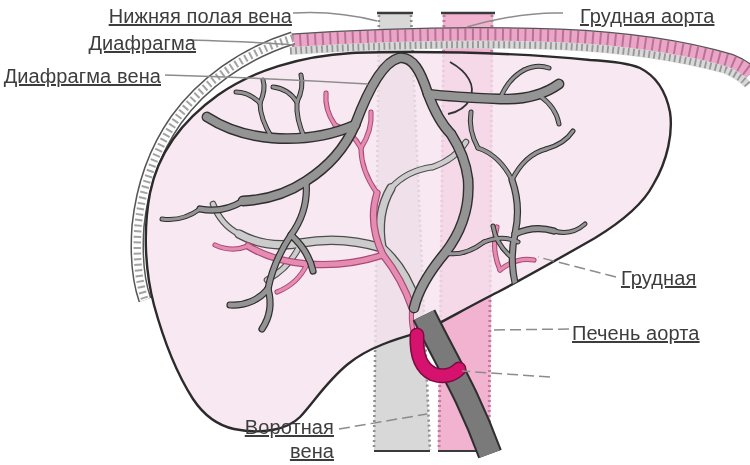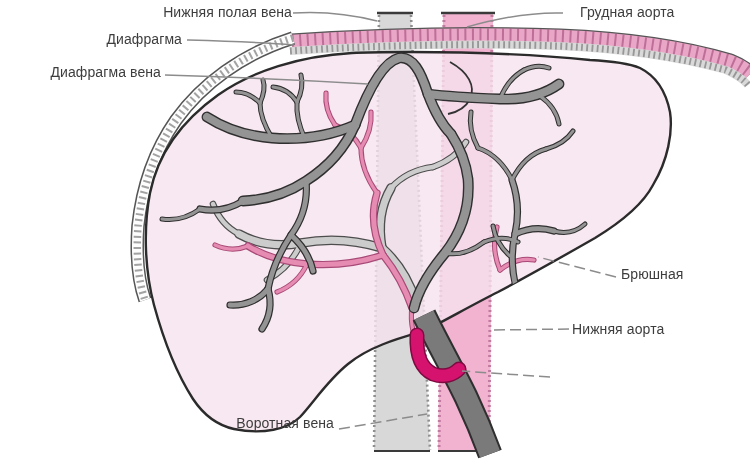--- a/index.html
+++ b/index.html
@@ -1,20 +1,20 @@
 <!DOCTYPE html>
 <html style="--c-label-text: #3d3d3d; --c-leader: #8c8c8c; --c-liver-fill: #f6e2ee; --c-liver-outline: #2b2b2b; --c-vena-cava: #d8d8d8; --c-vena-cava-edge: #8f8f8f; --c-aorta: #f1b3cf; --c-aorta-edge: #c27ba0; --c-diaphragm-pink: #e9a6c6; --c-diaphragm-hatch: #a04b78; --c-diaphragm-grey: #d9d9d9; --c-diaphragm-dot: #8b8b8b; --c-vein-fill: #949494; --c-vein-outline: #2f2f2f; --c-portal-branch-fill: #cccccc; --c-portal-branch-outline: #4d4d4d; --c-artery-branch-fill: #e68bb1; --c-artery-branch-outline: #a84a77; --c-hepatic-artery: #d5136e; --c-hepatic-artery-outline: #7e0a42; --c-portal-vein-fill: #7a7a7a; --c-portal-vein-outline: #2f2f2f;"><head>
 <meta charset="utf-8">
 <style>
   html,body{margin:0;padding:0;background:#fff;}
   .stage{position:relative;width:750px;height:465px;background:#fff;overflow:hidden;
          font-family:"Liberation Sans",sans-serif;}
   .stage svg{position:absolute;left:0;top:0;}
-  .lbl{position:absolute;font-size:14px;line-height:1.22;color:var(--c-label-text);
-       white-space:nowrap;letter-spacing:.1px;}
+  .lbl{position:absolute;font-size:20px;line-height:1.22;color:var(--c-label-text);
+       white-space:nowrap;letter-spacing:.1px;text-decoration:underline;}
   .lbl.wrap{white-space:normal;text-align:right;max-width:100px;}
   .leader{fill:none;stroke:var(--c-leader);stroke-width:1.5px;}
   .leader.dash{stroke-dasharray:11 5;}
 </style>
 </head>
 <body>
 
 <div class="stage">
 
 <svg width="750" height="465" viewBox="0 0 750 465">
@@ -168,18 +168,18 @@
     <path class="leader" d="M165,75 C230,77 300,80 368,84"></path>
     <path class="leader dash" d="M616,277 L538,257"></path>
     <path class="leader dash" d="M569,329 L494,330"></path>
     <path class="leader dash" d="M550,377 L462,371"></path>
     <path class="leader dash" d="M339,429 L427,414"></path>
   </g>
 </svg>
 
   <div class="lbl" style="right:458px;top:4px">Нижняя полая вена</div>
   <div class="lbl" style="left:580px;top:4px">Грудная аорта</div>
-  <div class="lbl" style="right:568px;top:31px">Диафрагма</div>
+  <div class="lbl" style="right:554px;top:31px">Диафрагма</div>
   <div class="lbl" style="right:589px;top:64px">Диафрагма вена</div>
-  <div class="lbl" style="left:621px;top:266px">Брюшная</div>
-  <div class="lbl" style="left:572px;top:321px">Нижняя аорта</div>
+  <div class="lbl" style="left:621px;top:266px">Грудная</div>
+  <div class="lbl" style="left:572px;top:321px">Печень аорта</div>
   <div class="lbl wrap" style="right:416px;top:415px">Воротная вена</div>
 </div>
 
 </body></html>

